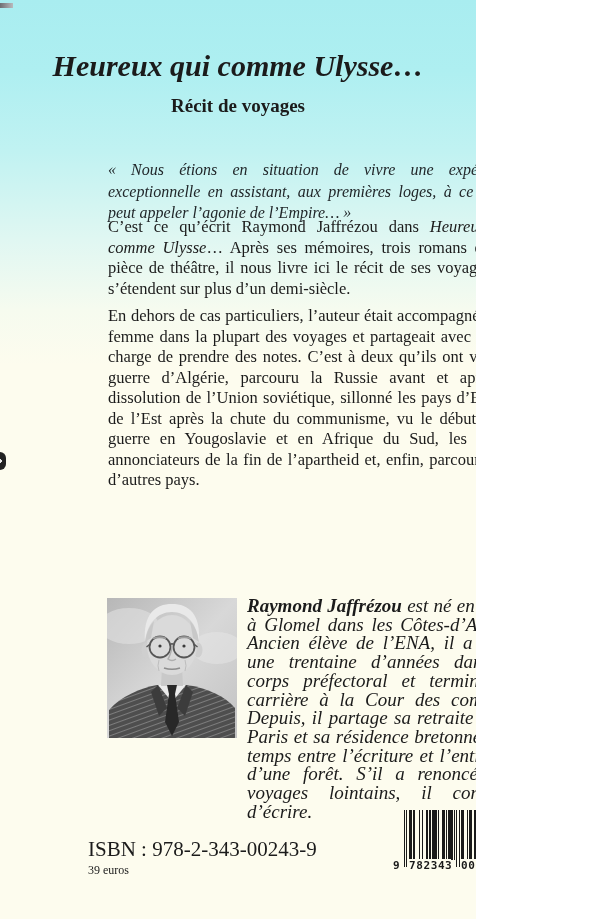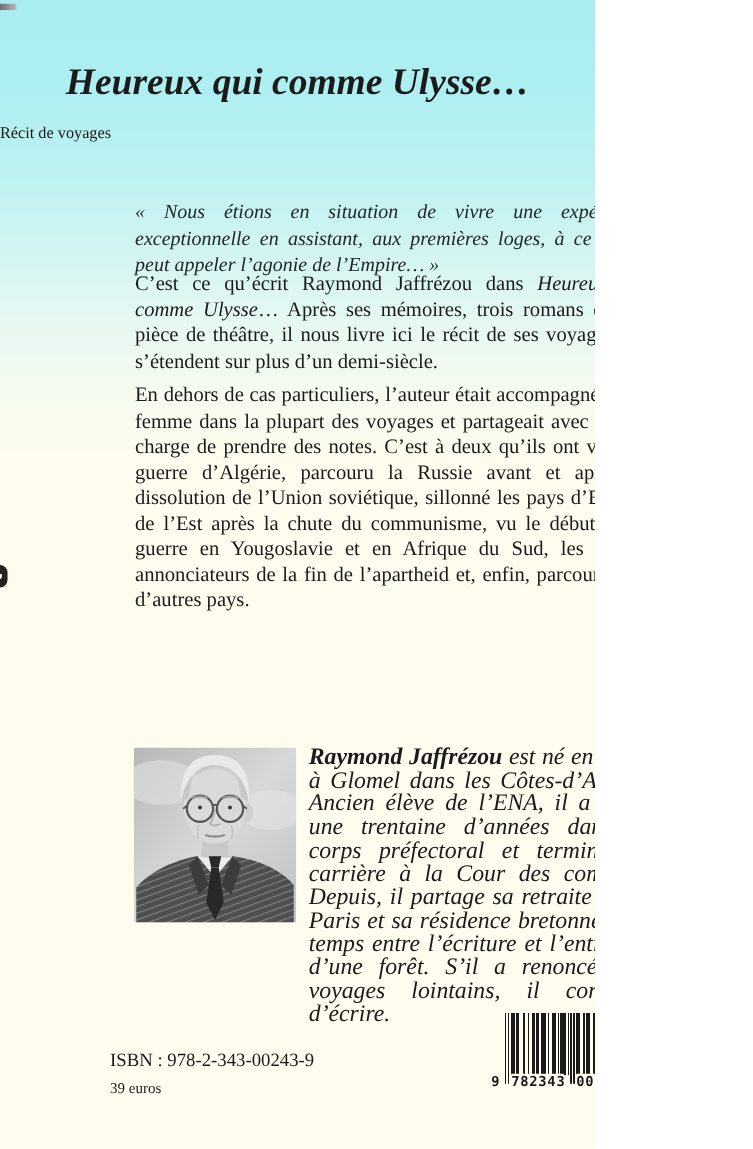--- a/index.html
+++ b/index.html
@@ -22,21 +22,21 @@
     background:radial-gradient(circle at 0 50%, #e9e9e9 0 2px, #222 2px 100%);
     border-radius:0 9px 9px 0;
   }
   .title{
     position:absolute;top:50px;left:0;right:0;
     text-align:center;
     font-style:italic;font-weight:bold;font-size:30px;line-height:32px;
   }
   .subtitle{
     position:absolute;top:95px;left:0;right:0;
-    text-align:left;font-size:13px;line-height:22px;
+    text-align:center;font-size:19px;line-height:22px;font-weight:bold;
   }
   .quote{
     position:absolute;left:108px;width:410px;top:143px;
     font-style:italic;font-size:16px;line-height:21.5px;
     text-align:justify;color:#21272a;
   }
   .para{
     position:absolute;left:108px;width:410px;
     font-size:16.5px;line-height:20.5px;text-align:justify;margin:0;
   }
@@ -49,21 +49,21 @@
     display:block;
   }
   .bio{
     position:absolute;left:247px;top:597px;width:271px;
     font-style:italic;font-size:19px;line-height:18.7px;
     text-align:justify;margin:0;
   }
   .bio .author-name{font-weight:bold;}
   .isbn{
     position:absolute;left:88px;top:840px;
-    font-size:15px;line-height:18px;
+    font-size:21px;line-height:18px;
   }
   .price{
     position:absolute;left:88px;top:861px;
     font-size:12px;line-height:18px;
   }
   .barcode{
     position:absolute;left:396px;top:810px;width:122px;height:68px;
   }
   .barcode svg{position:absolute;left:8px;top:0;display:block;}
   .bc-digits span{

